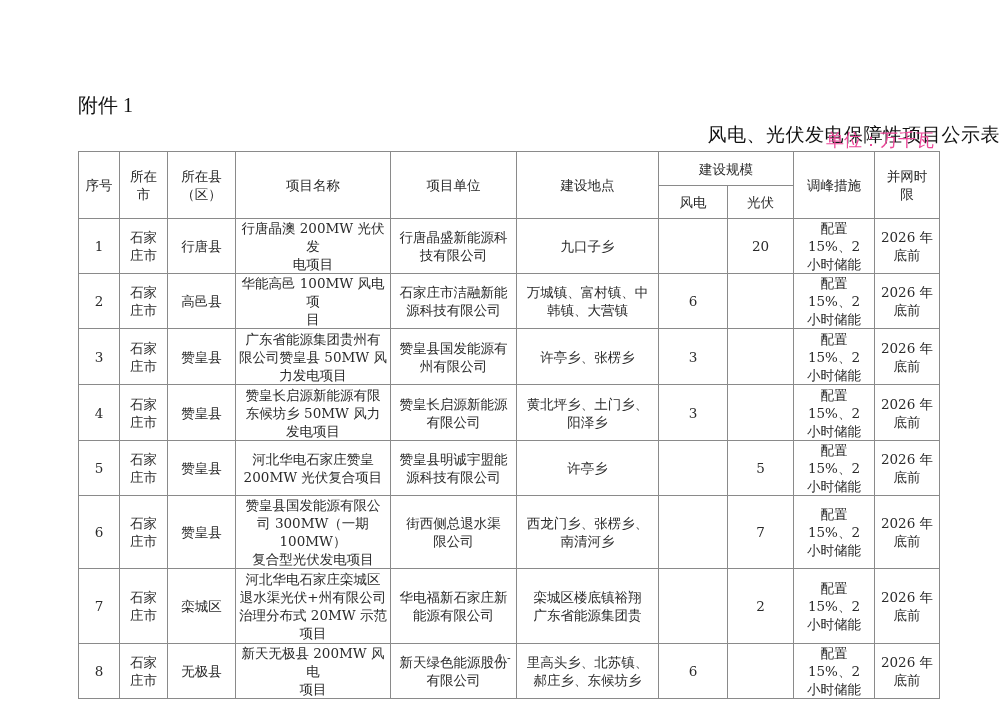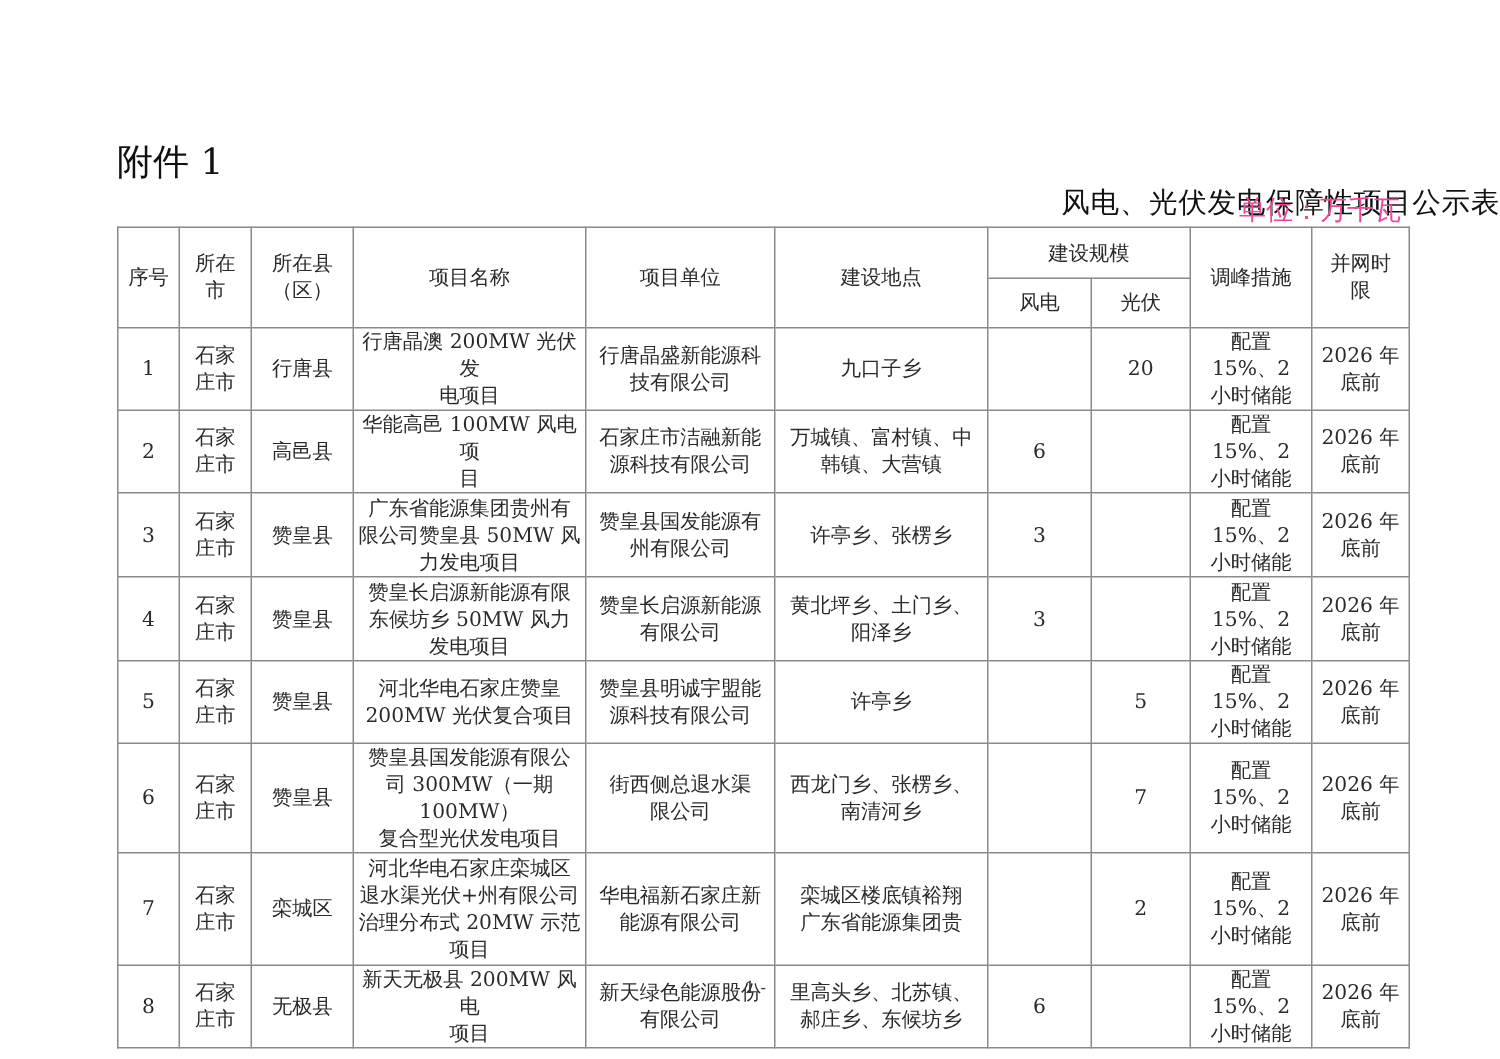--- a/index.html
+++ b/index.html
@@ -1,21 +1,21 @@
 <!DOCTYPE html>
 <html><head>
 <meta charset="utf-8">
 <style>
   html, body { margin: 0; padding: 0; }
   body {
     width: 1000px; height: 706px; background: #ffffff; position: relative; overflow: hidden;
     font-family: "DejaVu Serif", "Liberation Serif", serif; color: #222;
   }
   .attach {
-    position: absolute; left: 78px; top: 92px; font-size: 24px; color: #111;
+    position: absolute; left: 78px; top: 92px; font-size: 20px; color: #111; font-family: Liberation Serif, serif;
   }
   .title {
     position: absolute; left: 0; width: 1000px; top: 122px; text-align: right;
     font-size: 19px; color: #111; letter-spacing: 0.5px;
   }
   .unit {
     position: absolute; right: 66px; top: 128px; font-size: 18px; color: #ec4899;
   }
   table.main {
     position: absolute; left: 78px; top: 151px;

